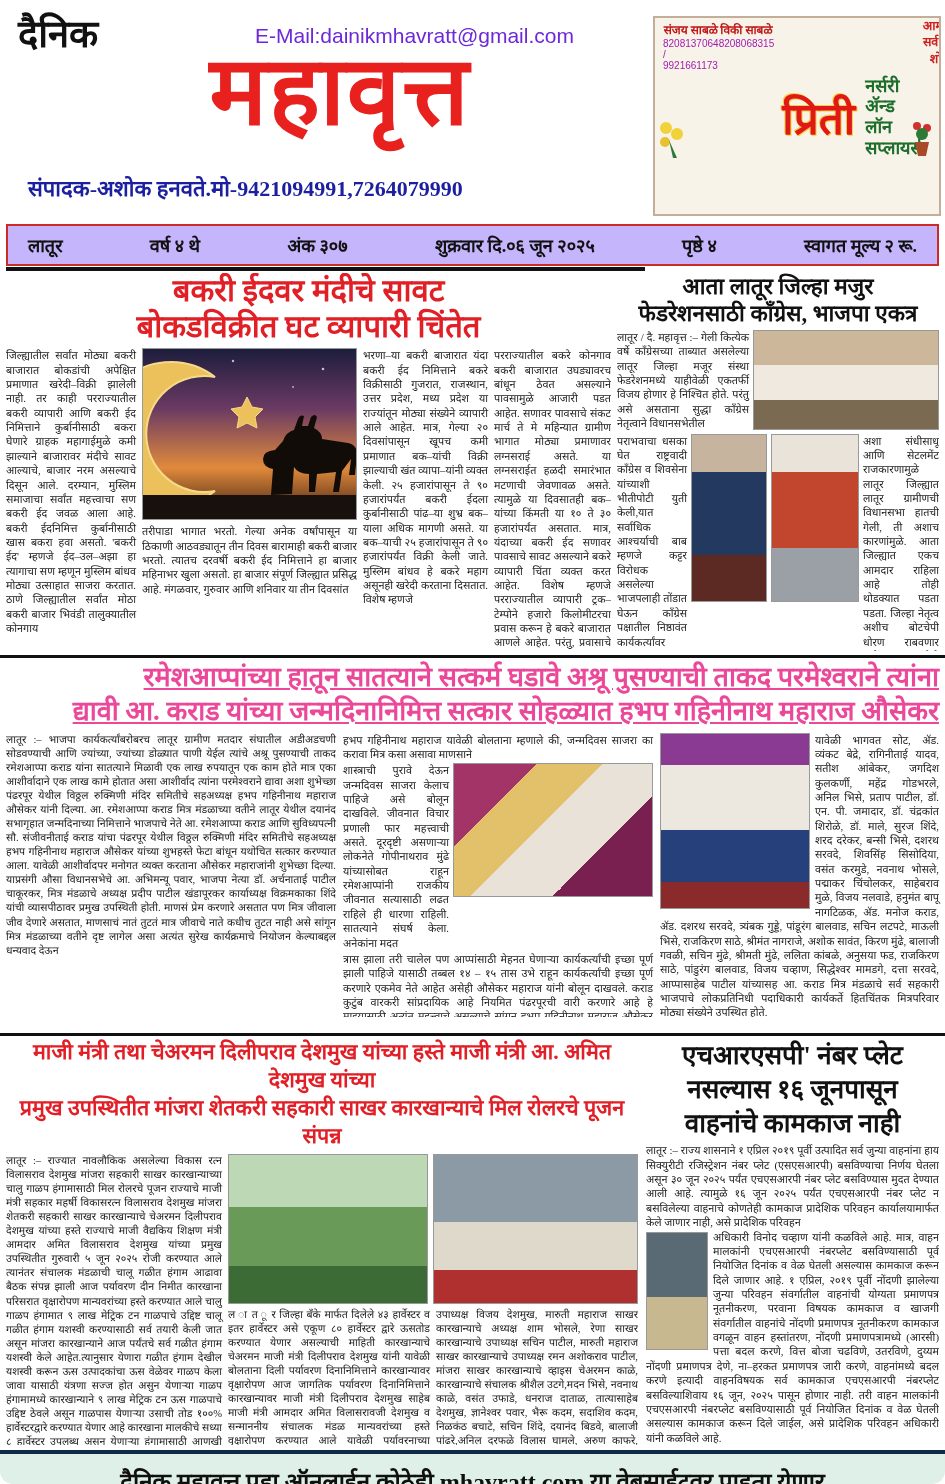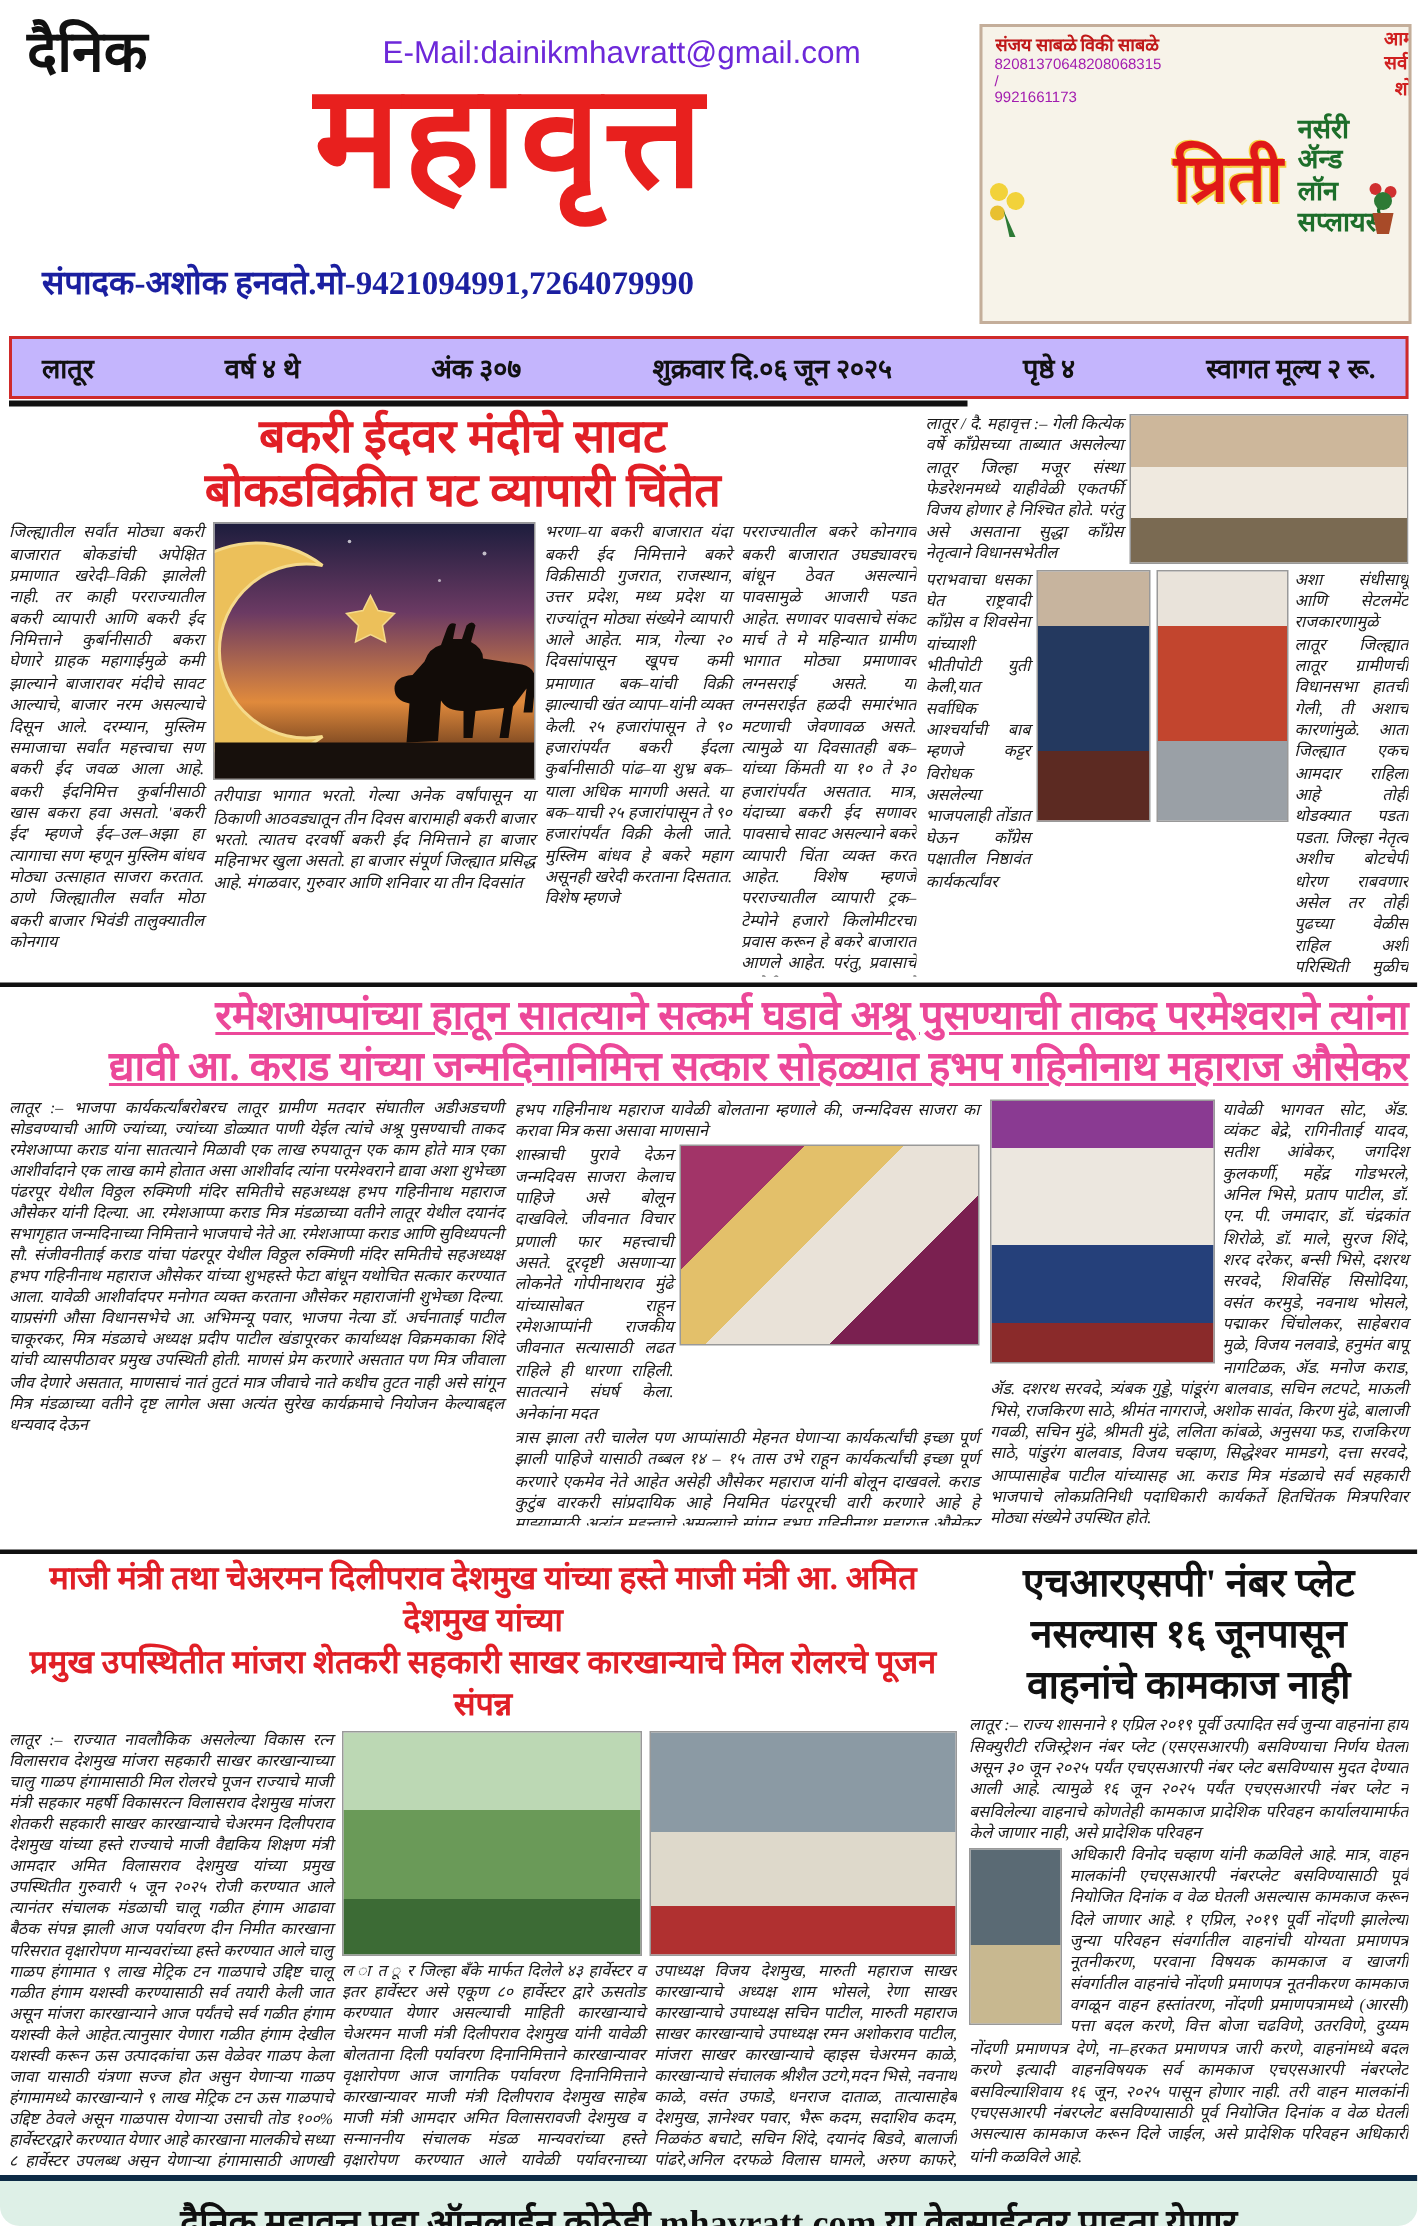--- a/index.html
+++ b/index.html
@@ -29,21 +29,21 @@
   .ad-flower { position:absolute; bottom:56px; width:30px; height:38px; }
   .ad-flower.left { left:2px; } .ad-flower.right { right:2px; }
 
   
   .dateline { margin:2px 6px 0 6px; border:2px solid #cf2a2a; background:#c4b5fd;
               display:flex; justify-content:space-between; align-items:center;
               padding:7px 20px; font-weight:bold; font-size:18px; color:#111; }
   .black-rule { height:4px; background:#111; margin:1px 300px 0 6px; }
 
   
-  .btxt { font-size:10.8px; line-height:1.33; text-align:justify; color:#1a1a1a;font-style:italic; }
+  .btxt { font-size:10.8px; line-height:1.33; text-align:justify; color:#1a1a1a; }
   .ph { position:relative; overflow:hidden; border:1px solid #999; }
 
   
   .top-section { display:flex; gap:6px; padding:2px 6px 0 6px; height:380px; overflow:hidden; }
   .goat-article { width:605px; flex:none; overflow:hidden; }
   .goat-head { text-align:center; color:#e11f26; font-weight:900; font-size:31px; line-height:1.15; }
   .goat-body { display:flex; gap:6px; margin-top:4px; }
   .goat-c1 { width:130px; flex:none; }
   .goat-mid { width:215px; flex:none; }
   .goat-c3 { width:125px; flex:none; }
@@ -182,20 +182,24 @@
             </svg>
           </div>
           <div class="btxt">तरीपाडा भागात भरतो. गेल्या अनेक वर्षांपासून या ठिकाणी आठवड्यातून तीन दिवस बारामाही बकरी बाजार भरतो. त्यातच दरवर्षी बकरी ईद निमित्ताने हा बाजार महिनाभर खुला असतो. हा बाजार संपूर्ण जिल्ह्यात प्रसिद्ध आहे. मंगळवार, गुरुवार आणि शनिवार या तीन दिवसांत</div>
         </div>
         <div class="btxt goat-c3">भरणा–या बकरी बाजारात यंदा बकरी ईद निमित्ताने बकरे विक्रीसाठी गुजरात, राजस्थान, उत्तर प्रदेश, मध्य प्रदेश या राज्यांतून मोठ्या संख्येने व्यापारी आले आहेत. मात्र, गेल्या २० दिवसांपासून खूपच कमी प्रमाणात बक–यांची विक्री झाल्याची खंत व्यापा–यांनी व्यक्त केली. २५ हजारांपासून ते ९० हजारांपर्यंत बकरी ईदला कुर्बानीसाठी पांढ–या शुभ्र बक–याला अधिक मागणी असते. या बक–याची २५ हजारांपासून ते ९० हजारांपर्यंत विक्री केली जाते. मुस्लिम बांधव हे बकरे महाग असूनही खरेदी करताना दिसतात. विशेष म्हणजे</div>
         <div class="btxt goat-c4">परराज्यातील बकरे कोनगाव बकरी बाजारात उघड्यावरच बांधून ठेवत असल्याने पावसामुळे आजारी पडत आहेत. सणावर पावसाचे संकट मार्च ते मे महिन्यात ग्रामीण भागात मोठ्या प्रमाणावर लग्नसराई असते. या लग्नसराईत हळदी समारंभात मटणाची जेवणावळ असते. त्यामुळे या दिवसातही बक–यांच्या किंमती या १० ते ३० हजारांपर्यंत असतात. मात्र, यंदाच्या बकरी ईद सणावर पावसाचे सावट असल्याने बकरे व्यापारी चिंता व्यक्त करत आहेत. विशेष म्हणजे परराज्यातील व्यापारी ट्रक–टेम्पोने हजारो किलोमीटरचा प्रवास करून हे बकरे बाजारात आणले आहेत. परंतु, प्रवासाचे भाडेही अजून वसूल झाले नसल्याचे एका व्यापा–याने सांगितले.</div>
       </div>
     </article>
 
     <article class="congress-article">
+      <h2 class="congress-head">
+        <span>आता लातूर  जिल्हा मजुर</span><br>
+        <span>फेडरेशनसाठी काँग्रेस, भाजपा एकत्र</span>
+      </h2>
       <div class="congress-r1">
         <div class="btxt congress-p1">लातूर / दै. महावृत्त :– गेली कित्येक वर्षे काँग्रेसच्या ताब्यात असलेल्या लातूर जिल्हा मजूर संस्था फेडरेशनमध्ये याहीवेळी एकतर्फी विजय होणार हे निश्चित होते. परंतु असे असताना सुद्धा काँग्रेस नेतृत्वाने विधानसभेतील</div>
         <div class="ph congress-group-photo"></div>
       </div>
       <div class="congress-r2">
         <div class="btxt congress-p2">पराभवाचा धसका घेत राष्ट्रवादी काँग्रेस व शिवसेना यांच्याशी भीतीपोटी युती केली,यात सर्वाधिक आश्चर्याची बाब म्हणजे कट्टर विरोधक असलेल्या भाजपलाही तोंडात घेऊन काँग्रेस पक्षातील निष्ठावंत कार्यकर्त्यांवर</div>
         <div class="ph portrait p1"></div>
         <div class="ph portrait p2"></div>
         <div class="btxt congress-aside">अशा संधीसाधू आणि सेटलमेंट राजकारणामुळे लातूर जिल्ह्यात लातूर ग्रामीणची विधानसभा हातची गेली, ती अशाच कारणांमुळे. आता जिल्ह्यात एकच आमदार राहिला आहे तोही थोडक्यात पडता पडता. जिल्हा नेतृत्व अशीच बोटचेपी धोरण राबवणार असेल तर तोही पुढच्या वेळीस राहिल अशी परिस्थिती मुळीच दिसत नाही. लातूर जिल्ह्यात काँग्रेस जवळपास संपल्यात जमा आहे,असे म्हणू शकतो. लातूरच्या नेतृत्वाने जिल्ह्यात पक्षातील निष्ठावान कार्यकर्ते यांना संपवून लाचार कार्यकर्त्यांची फौज निर्माण केली आहे आणि म्हणूनच काँग्रेसची ही दुर्दशा लातूर जिल्ह्यात झाली आहे,आता तरी नेत्यांनी विचार करायला हवा नाही तर उरली सुरली जिल्ह्यातील काँग्रेस संपून जाईल हे मात्र नक्की.</div>
       </div>

